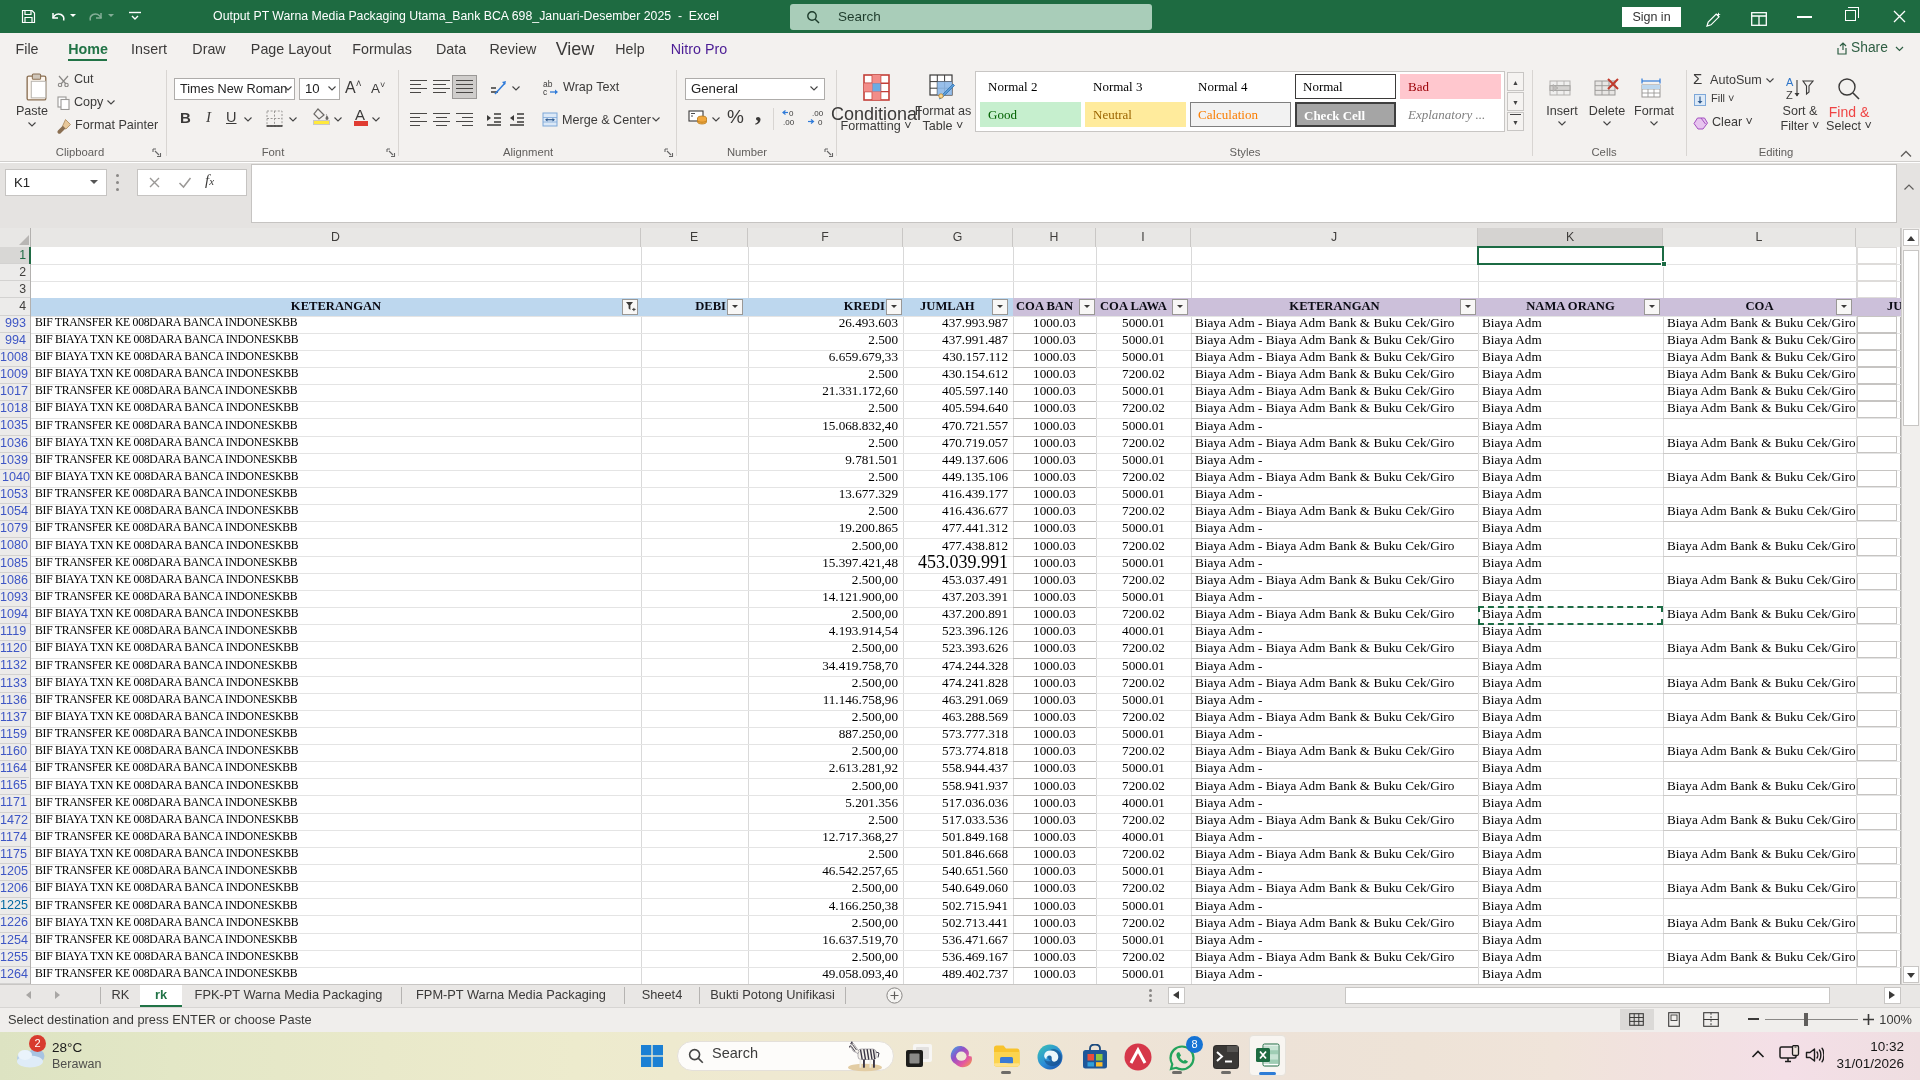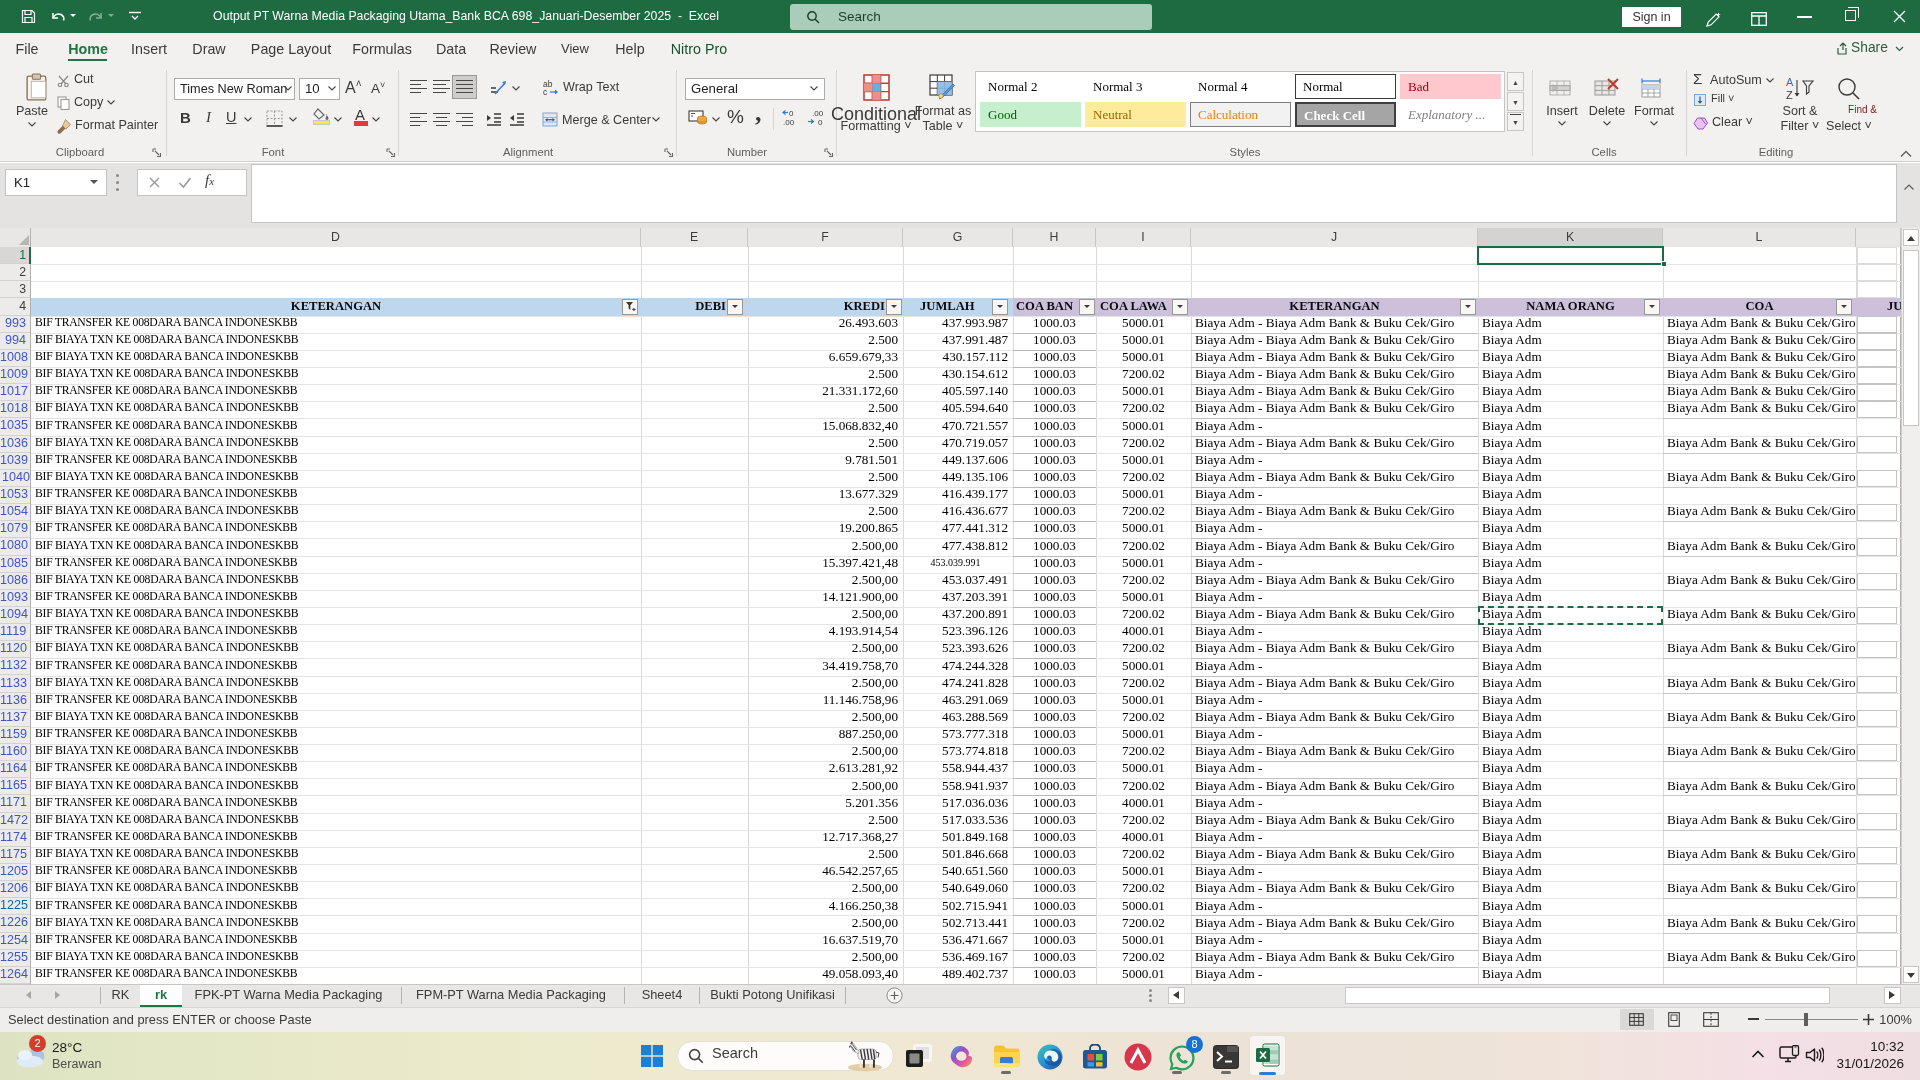--- a/index.html
+++ b/index.html
@@ -51,23 +51,23 @@
   </svg>
 <div class="a" style="left:0;top:33px;width:1920px;height:33px;background:#f3f1ef"></div>
 <div class="a" style="left:-33px;top:33px;width:120px;height:30px;line-height:32px;text-align:center;font-size:14.3px;color:#3b3a39;font-weight:normal">File</div>
 <div class="a" style="left:28px;top:33px;width:120px;height:30px;line-height:32px;text-align:center;font-size:14.3px;color:#217346;font-weight:bold">Home</div>
 <div class="a" style="left:89px;top:33px;width:120px;height:30px;line-height:32px;text-align:center;font-size:14.3px;color:#3b3a39;font-weight:normal">Insert</div>
 <div class="a" style="left:149px;top:33px;width:120px;height:30px;line-height:32px;text-align:center;font-size:14.3px;color:#3b3a39;font-weight:normal">Draw</div>
 <div class="a" style="left:231px;top:33px;width:120px;height:30px;line-height:32px;text-align:center;font-size:14.3px;color:#3b3a39;font-weight:normal">Page Layout</div>
 <div class="a" style="left:322px;top:33px;width:120px;height:30px;line-height:32px;text-align:center;font-size:14.3px;color:#3b3a39;font-weight:normal">Formulas</div>
 <div class="a" style="left:391px;top:33px;width:120px;height:30px;line-height:32px;text-align:center;font-size:14.3px;color:#3b3a39;font-weight:normal">Data</div>
 <div class="a" style="left:453px;top:33px;width:120px;height:30px;line-height:32px;text-align:center;font-size:14.3px;color:#3b3a39;font-weight:normal">Review</div>
-<div class="a" style="left:515px;top:33px;width:120px;height:30px;line-height:32px;text-align:center;font-size:13px;color:#3b3a39;font-weight:normal">View</div>
+<div class="a" style="left:515px;top:33px;width:120px;height:30px;line-height:32px;text-align:center;font-size:18px;color:#3b3a39;font-weight:normal">View</div>
 <div class="a" style="left:570px;top:33px;width:120px;height:30px;line-height:32px;text-align:center;font-size:14.3px;color:#3b3a39;font-weight:normal">Help</div>
-<div class="a" style="left:639px;top:33px;width:120px;height:30px;line-height:32px;text-align:center;font-size:14.3px;color:#14532d;font-weight:normal">Nitro Pro</div>
+<div class="a" style="left:639px;top:33px;width:120px;height:30px;line-height:32px;text-align:center;font-size:14.3px;color:#4c1d95;font-weight:normal">Nitro Pro</div>
 <div class="a" style="left:68px;top:58.5px;width:39px;height:2.8px;background:#217346"></div>
 <svg class="a" style="left:1833px;top:41px" width="15" height="15" viewBox="0 0 15 15">
 <path d="M5 7v6h8V7" fill="none" stroke="#2e5e43" stroke-width="1.2"></path>
 <path d="M7 5l3-3 3 3M10 2v7" fill="none" stroke="#2e5e43" stroke-width="1.2"></path>
   </svg>
 <div class="a" style="left:1851px;top:40px;font-size:13.8px;color:#2e5e43">Share</div>
 <svg class="a" style="left:1895px;top:46px" width="9" height="6" viewBox="0 0 9 6">
     <path d="M1 1l3.5 3.5L8 1" fill="none" stroke="#2e5e43" stroke-width="1.2"></path>
   </svg>
 <div class="a" style="left:0;top:66px;width:1920px;height:96px;background:#f3f1ef;border-bottom:1px solid #d0cecc"></div>
@@ -336,21 +336,21 @@
 <path d="M11 4v16" stroke="#3b3a39" stroke-width="1.1"></path>
     <path d="M8.5 17l2.5 3.5L13.5 17z" fill="#3b3a39"></path>
 <path d="M17 5h10l-4 5v6l-2.5 2v-8z" fill="none" stroke="#3b3a39" stroke-width="1.1"></path>
   </svg>
 <div class="a" style="left:1772px;top:104px;width:56px;text-align:center;font-size:12.6px;color:#3b3a39">Sort &amp;</div>
 <div class="a" style="left:1772px;top:119px;width:56px;text-align:center;font-size:12.6px;color:#3b3a39">Filter ˅</div>
 <svg class="a" style="left:1836px;top:76px" width="26" height="26" viewBox="0 0 26 26">
 <circle cx="11" cy="11" r="8" fill="none" stroke="#3b3a39" stroke-width="1.4"></circle>
 <path d="M17 17l6 6" stroke="#3b3a39" stroke-width="1.6"></path>
   </svg>
-<div class="a" style="left:1821px;top:104px;width:56px;text-align:right;font-size:10px;color:#7f1d1d">Find &amp;</div>
+<div class="a" style="left:1821px;top:104px;width:56px;text-align:center;font-size:14px;color:#ef4444">Find &amp;</div>
 <div class="a" style="left:1821px;top:119px;width:56px;text-align:center;font-size:12.6px;color:#3b3a39">Select ˅</div>
 <div class="a" style="left:1716px;top:146px;width:120px;text-align:center;font-size:11.3px;color:#605e5c">Editing</div>
 <svg class="a" style="left:1899px;top:149px" width="14" height="9" viewBox="0 0 14 9">
     <path d="M2 7.5L7 2.5l5 5" fill="none" stroke="#605e5c" stroke-width="1.3"></path>
   </svg>
 <div class="a" style="left:0;top:163px;width:1920px;height:65px;background:#e5e3e1"></div>
 <div class="a" style="left:5px;top:169px;width:102px;height:27px;background:#fff;border:1px solid #c6c4c2"></div>
 <div class="a" style="left:14px;top:169px;height:27px;line-height:27px;font-size:13.2px;color:#222">K1</div>
 <div class="a" style="left:90px;top:180px;width:0;height:0;border:4px solid transparent;border-top-color:#555"></div>
 <div class="a" style="left:116px;top:174px;width:3px;height:3px;background:#8a8886;border-radius:50%"></div>
@@ -741,21 +741,21 @@
 <div class="a ser" style="left:35px;top:536.58px;width:600px;font-size:11.7px;letter-spacing:-0.28px;height:17.14px;line-height:17.74px;color:#000;white-space:nowrap;overflow:hidden">BIF BIAYA TXN KE 008DARA BANCA INDONESKBB</div>
 <div class="a ser" style="left:748px;top:536.58px;width:150px;text-align:right;height:17.14px;line-height:17.74px;font-size:13.2px;color:#000;white-space:nowrap;overflow:hidden">2.500,00</div>
 <div class="a ser" style="left:903px;top:536.58px;width:105px;text-align:right;height:17.14px;line-height:17.74px;font-size:13.2px;color:#000;white-space:nowrap;overflow:hidden">477.438.812</div>
 <div class="a ser" style="left:1013px;top:536.58px;width:83px;text-align:center;height:17.14px;line-height:17.74px;font-size:13.2px;color:#000;white-space:nowrap;overflow:hidden">1000.03</div>
 <div class="a ser" style="left:1096px;top:536.58px;width:95px;text-align:center;height:17.14px;line-height:17.74px;font-size:13.2px;color:#000;white-space:nowrap;overflow:hidden">7200.02</div>
 <div class="a ser" style="left:1195px;top:536.58px;width:280px;height:17.14px;line-height:17.74px;font-size:13.2px;color:#000;white-space:nowrap;overflow:hidden">Biaya Adm - Biaya Adm Bank &amp; Buku Cek/Giro</div>
 <div class="a ser" style="left:1482px;top:536.58px;width:178px;height:17.14px;line-height:17.74px;font-size:13.2px;color:#000;white-space:nowrap;overflow:hidden">Biaya Adm</div>
 <div class="a ser" style="left:1667px;top:536.58px;width:190px;height:17.14px;line-height:17.74px;font-size:13.2px;color:#000;white-space:nowrap;overflow:hidden">Biaya Adm Bank &amp; Buku Cek/Giro</div>
 <div class="a ser" style="left:35px;top:553.72px;width:600px;font-size:11.7px;letter-spacing:-0.28px;height:17.14px;line-height:17.74px;color:#000;white-space:nowrap;overflow:hidden">BIF TRANSFER KE 008DARA BANCA INDONESKBB</div>
 <div class="a ser" style="left:748px;top:553.72px;width:150px;text-align:right;height:17.14px;line-height:17.74px;font-size:13.2px;color:#000;white-space:nowrap;overflow:hidden">15.397.421,48</div>
-<div class="a ser" style="left:903px;top:553.72px;width:105px;text-align:center;height:17.14px;line-height:17.74px;font-size:10px;color:#000;white-space:nowrap;overflow:hidden">453.039.991</div>
+<div class="a ser" style="left:903px;top:553.72px;width:105px;text-align:right;height:17.14px;line-height:17.74px;font-size:18px;color:#000;white-space:nowrap;overflow:hidden">453.039.991</div>
 <div class="a ser" style="left:1013px;top:553.72px;width:83px;text-align:center;height:17.14px;line-height:17.74px;font-size:13.2px;color:#000;white-space:nowrap;overflow:hidden">1000.03</div>
 <div class="a ser" style="left:1096px;top:553.72px;width:95px;text-align:center;height:17.14px;line-height:17.74px;font-size:13.2px;color:#000;white-space:nowrap;overflow:hidden">5000.01</div>
 <div class="a ser" style="left:1195px;top:553.72px;width:280px;height:17.14px;line-height:17.74px;font-size:13.2px;color:#000;white-space:nowrap;overflow:hidden">Biaya Adm -</div>
 <div class="a ser" style="left:1482px;top:553.72px;width:178px;height:17.14px;line-height:17.74px;font-size:13.2px;color:#000;white-space:nowrap;overflow:hidden">Biaya Adm</div>
 <div class="a ser" style="left:35px;top:570.86px;width:600px;font-size:11.7px;letter-spacing:-0.28px;height:17.14px;line-height:17.74px;color:#000;white-space:nowrap;overflow:hidden">BIF BIAYA TXN KE 008DARA BANCA INDONESKBB</div>
 <div class="a ser" style="left:748px;top:570.86px;width:150px;text-align:right;height:17.14px;line-height:17.74px;font-size:13.2px;color:#000;white-space:nowrap;overflow:hidden">2.500,00</div>
 <div class="a ser" style="left:903px;top:570.86px;width:105px;text-align:right;height:17.14px;line-height:17.74px;font-size:13.2px;color:#000;white-space:nowrap;overflow:hidden">453.037.491</div>
 <div class="a ser" style="left:1013px;top:570.86px;width:83px;text-align:center;height:17.14px;line-height:17.74px;font-size:13.2px;color:#000;white-space:nowrap;overflow:hidden">1000.03</div>
 <div class="a ser" style="left:1096px;top:570.86px;width:95px;text-align:center;height:17.14px;line-height:17.74px;font-size:13.2px;color:#000;white-space:nowrap;overflow:hidden">7200.02</div>
 <div class="a ser" style="left:1195px;top:570.86px;width:280px;height:17.14px;line-height:17.74px;font-size:13.2px;color:#000;white-space:nowrap;overflow:hidden">Biaya Adm - Biaya Adm Bank &amp; Buku Cek/Giro</div>

